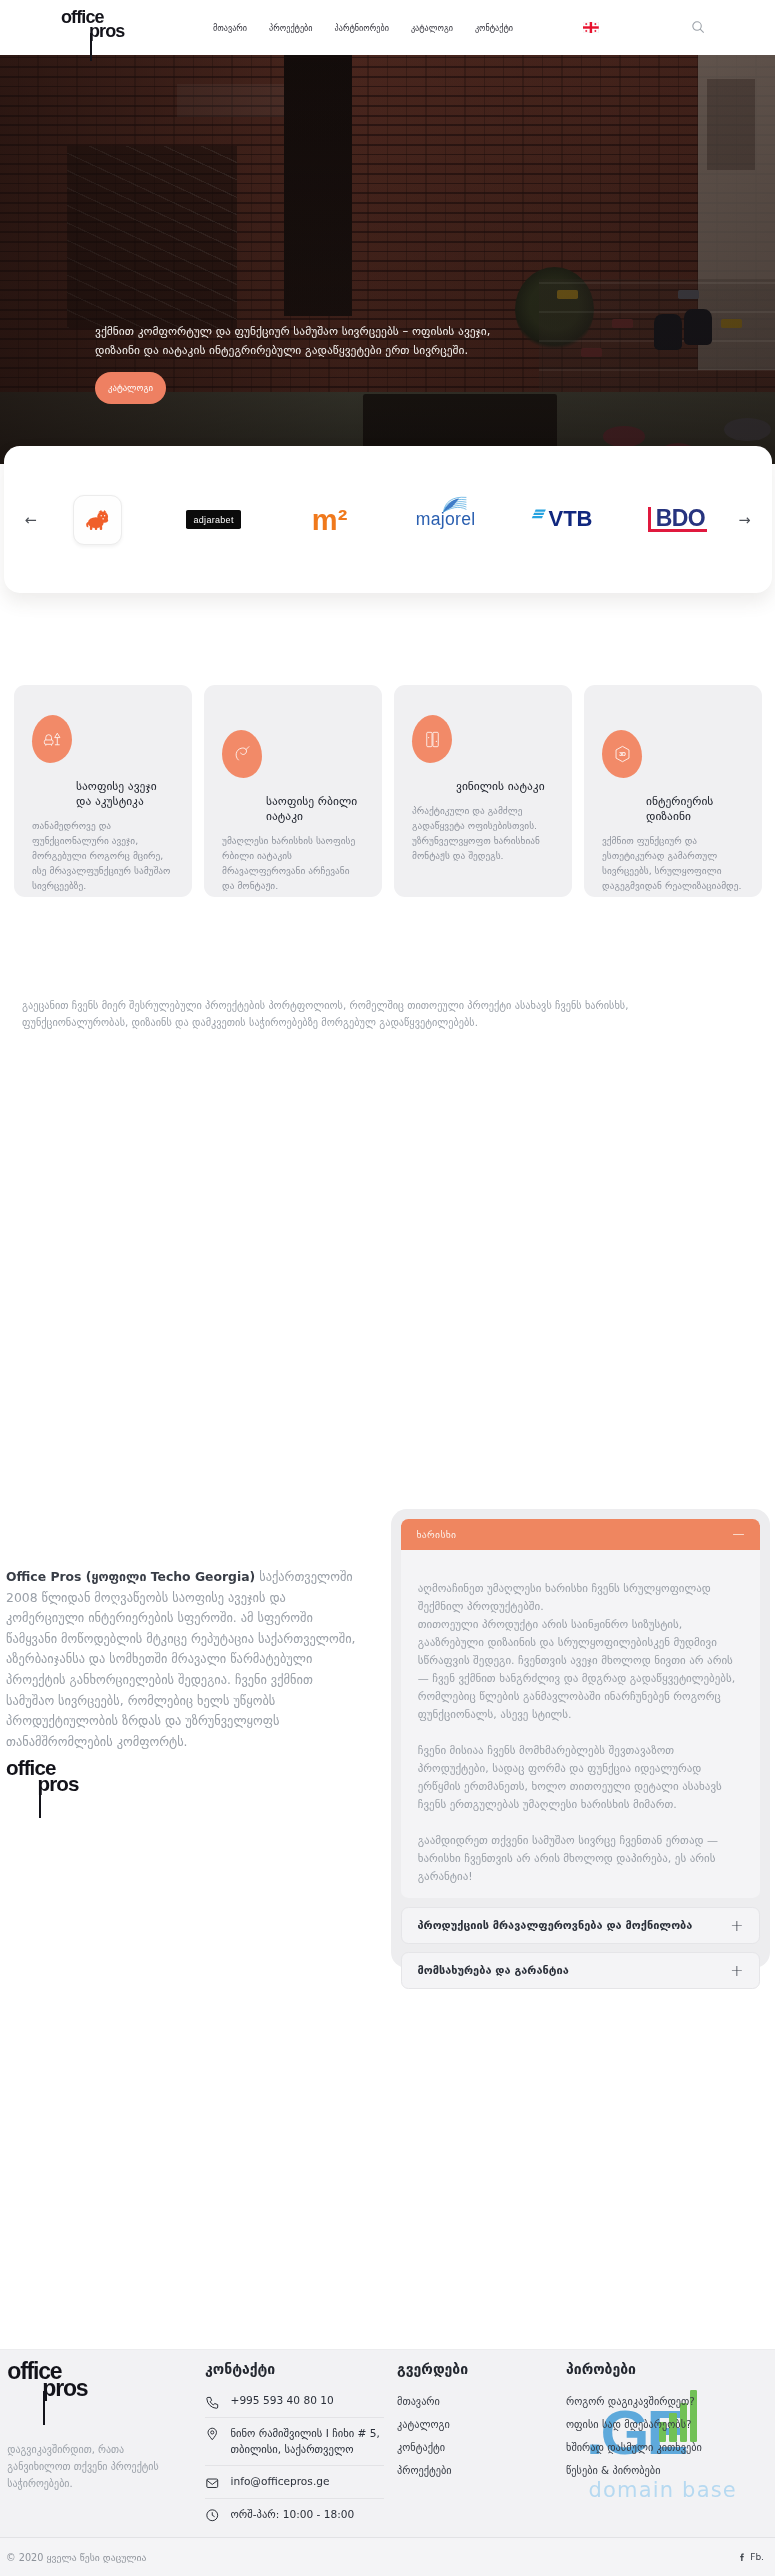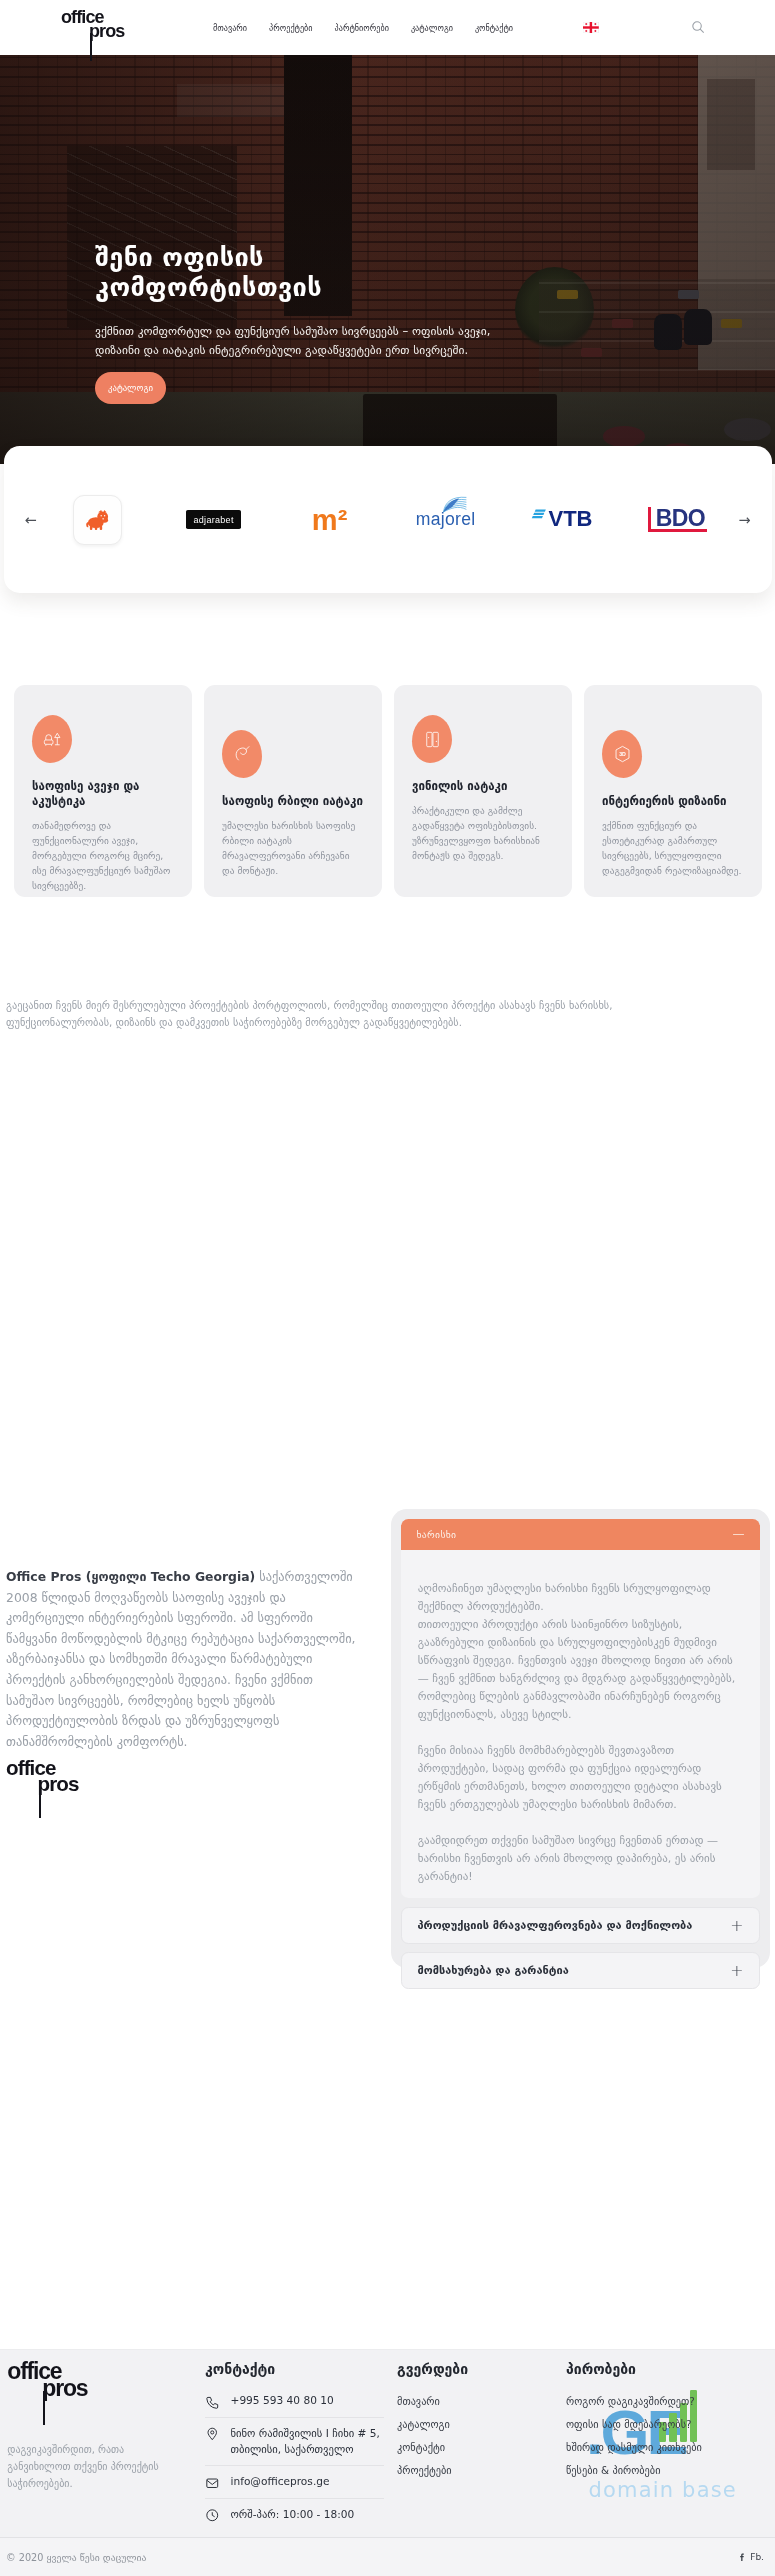--- a/index.html
+++ b/index.html
@@ -58,25 +58,25 @@
   .vtb-text{font-family:"Liberation Sans",sans-serif;font-weight:800;font-size:22px;color:#10277e;line-height:20.6px;}
   .bdo{border-left:3px solid #e0193e;border-bottom:3px solid #e0193e;padding:1.2px 2.4px 1.2px 4.8px;}
   .bdo-text{font-family:"Liberation Sans",sans-serif;font-weight:800;font-size:23px;color:#27347f;line-height:20.6px;letter-spacing:-0.6px;}
 
   
   .features{position:absolute;top:685px;left:14px;width:748px;display:flex;gap:12px;}
   .fcard{width:178px;height:212px;background:#f0f0f2;border-radius:11px;box-sizing:border-box;padding:0 18px;}
   .blob{width:40px;height:48px;background:#f28a68;display:flex;align-items:center;justify-content:center;}
   .blob-a{border-radius:52% 48% 55% 45% / 55% 52% 48% 45%;margin-top:30px;}
   .blob-b{border-radius:48% 52% 46% 54% / 50% 55% 45% 50%;margin-top:45px;}
-  .fcard-title{margin-top:15.8px;font-size:11.5px;font-weight:700;color:#20242e;line-height:15px;}
+  .fcard-title{margin-top:15.8px;font-size:11.5px;font-weight:400;color:#20242e;line-height:15px;margin-left:44px;}
   .fcard-body{margin-top:9.7px;font-size:9.4px;color:#8d929c;line-height:15px;}
 
   
-  .intro{position:absolute;top:997px;left:6px;width:712px;font-size:10.3px;line-height:17px;color:#9ba1a9;white-space:pre-line;}
+  .intro{position:absolute;top:997px;left:22px;width:712px;font-size:10.3px;line-height:17px;color:#9ba1a9;white-space:pre-line;}
 
   
   .about-text{position:absolute;top:1567px;left:6px;width:357px;font-size:12.4px;line-height:20.6px;color:#9aa0a8;}
   .about-lead{color:#383d46;font-weight:700;}
   .about-logo{position:absolute;top:1758px;left:6px;width:85px;}
   .about-logo .l1{display:block;font-family:"Liberation Sans",sans-serif;font-weight:800;font-size:20.6px;letter-spacing:-0.9px;color:#13131a;line-height:19.4px;}
   .about-logo .l2{display:block;font-family:"Liberation Sans",sans-serif;font-weight:800;font-size:20.6px;letter-spacing:-0.9px;color:#13131a;line-height:17px;margin:-2.4px 0 0 31.5px;}
   .about-logo .stem{position:absolute;left:33px;top:28px;width:1.8px;height:31.5px;background:#13131a;}
 
   
@@ -174,22 +174,20 @@
     <div class="cushion" style="left:42px;top:69px;background:#8a3b3b;"></div>
     <div class="person" style="left:115px;top:35px;"></div>
     <div class="person" style="left:145px;top:30px;"></div>
   </div>
   <div class="hero-floor"></div>
   <div class="hero-table"></div>
   <div class="stool" style="left:603px;top:371px;width:42px;height:20.6px;"></div>
   <div class="stool" style="left:660px;top:388px;width:36px;height:18px;"></div>
   <div class="stool" style="left:724px;top:363px;width:47px;height:23px;background:#5c5f66;"></div>
   <div class="hero-overlay"></div>
-  <div class="hero-title">შენი ოფისის
-კომფორტისთვის</div>
   <div class="hero-sub">ვქმნით კომფორტულ და ფუნქციურ სამუშაო სივრცეებს – ოფისის ავეჯი,
 დიზაინი და იატაკის ინტეგრირებული გადაწყვეტები ერთ სივრცეში.</div>
   <div class="hero-cta">კატალოგი</div>
 </div>
 
 <div class="carousel">
   <div class="car-arrow">←</div>
 
   <div class="plogo">
     <div class="bulldog-box">

